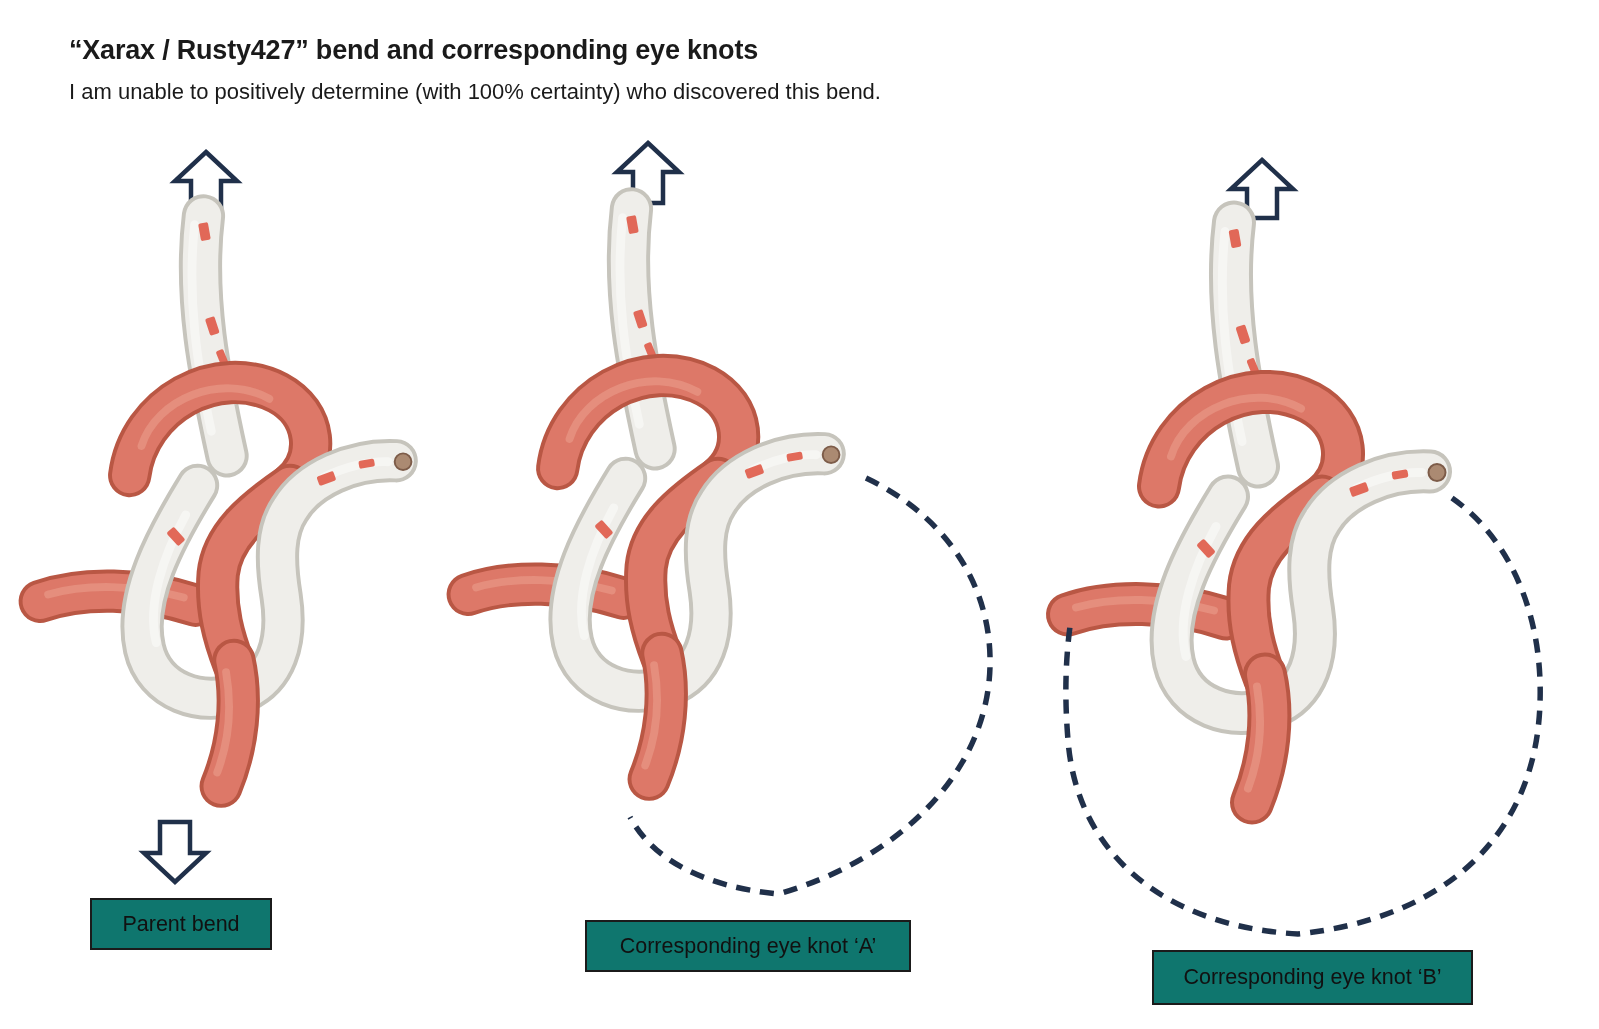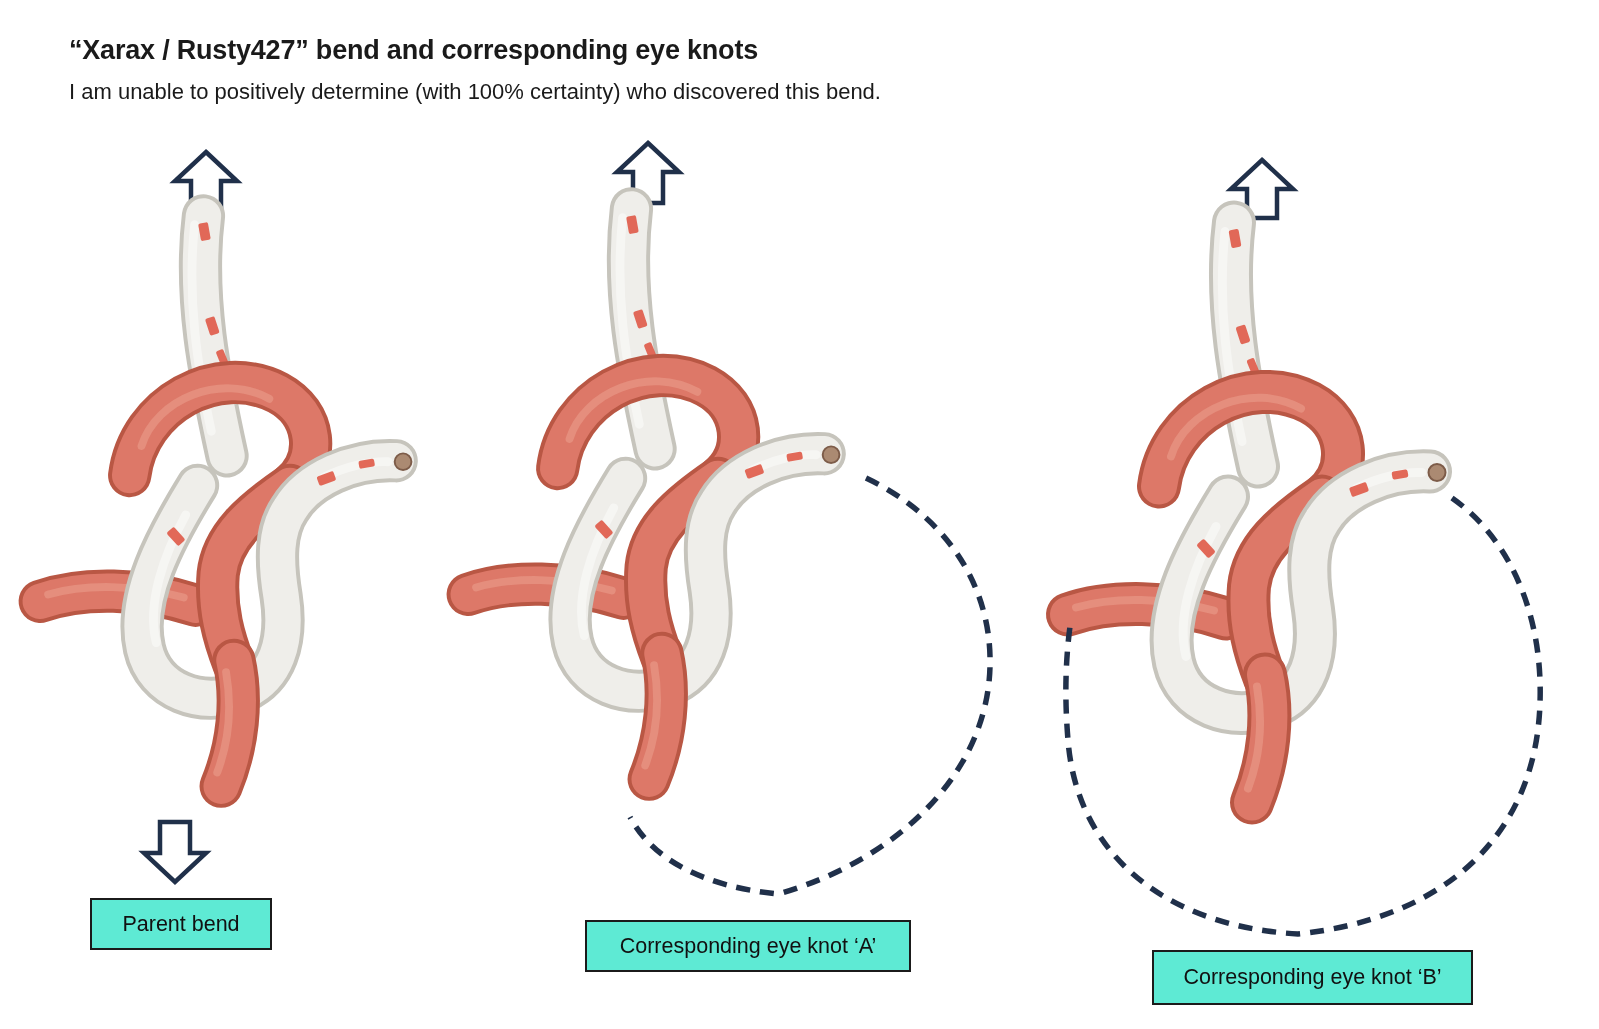--- a/index.html
+++ b/index.html
@@ -23,21 +23,21 @@
     margin-top:21px;
   }
   .subtitle{
     position:absolute;left:69px;top:79px;
     font-size:22px;font-weight:400;
     white-space:nowrap;
     text-align:right;
   }
   .figure-label{
     position:absolute;
-    background:#5eead4;
+    background:#0f766e;
     border:2.5px solid #1b1b1b;
     display:flex;align-items:center;justify-content:center;
     font-size:21.5px;color:#111;
     white-space:nowrap;
   }
   #label-parent{left:90px;top:898px;width:182px;height:52px;}
   #label-a{left:585px;top:920px;width:326px;height:52px;text-align:right;}
   #label-b{left:1152px;top:950px;width:321px;height:55px;}
   svg.scene{position:absolute;left:0;top:0;}
   

